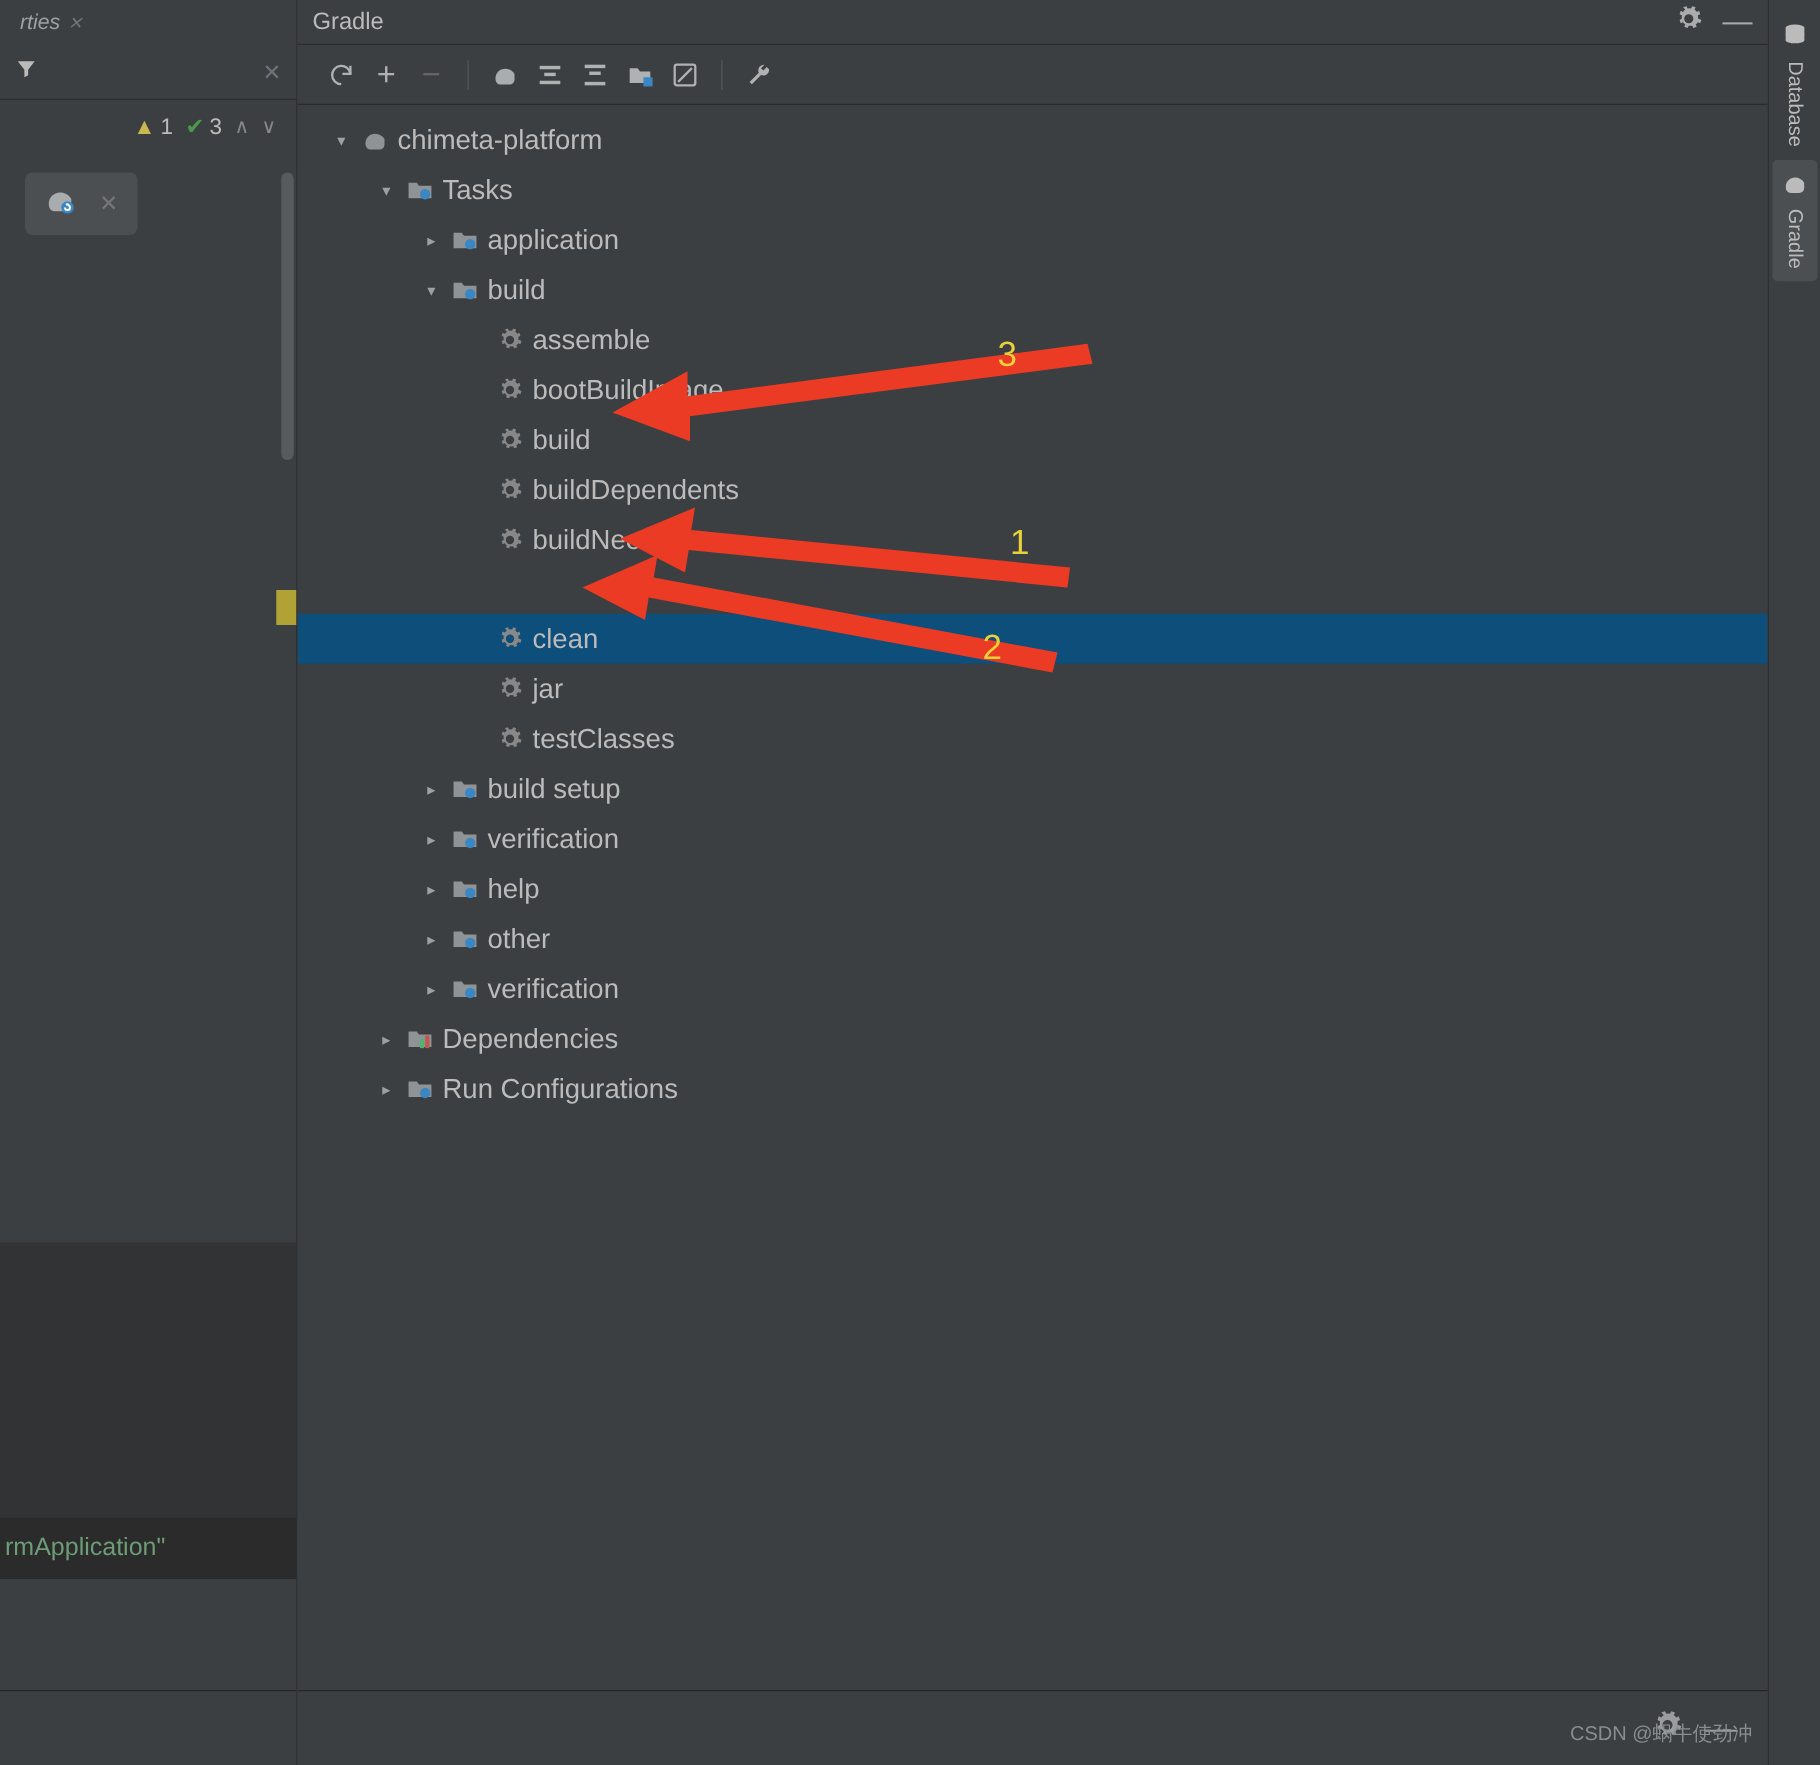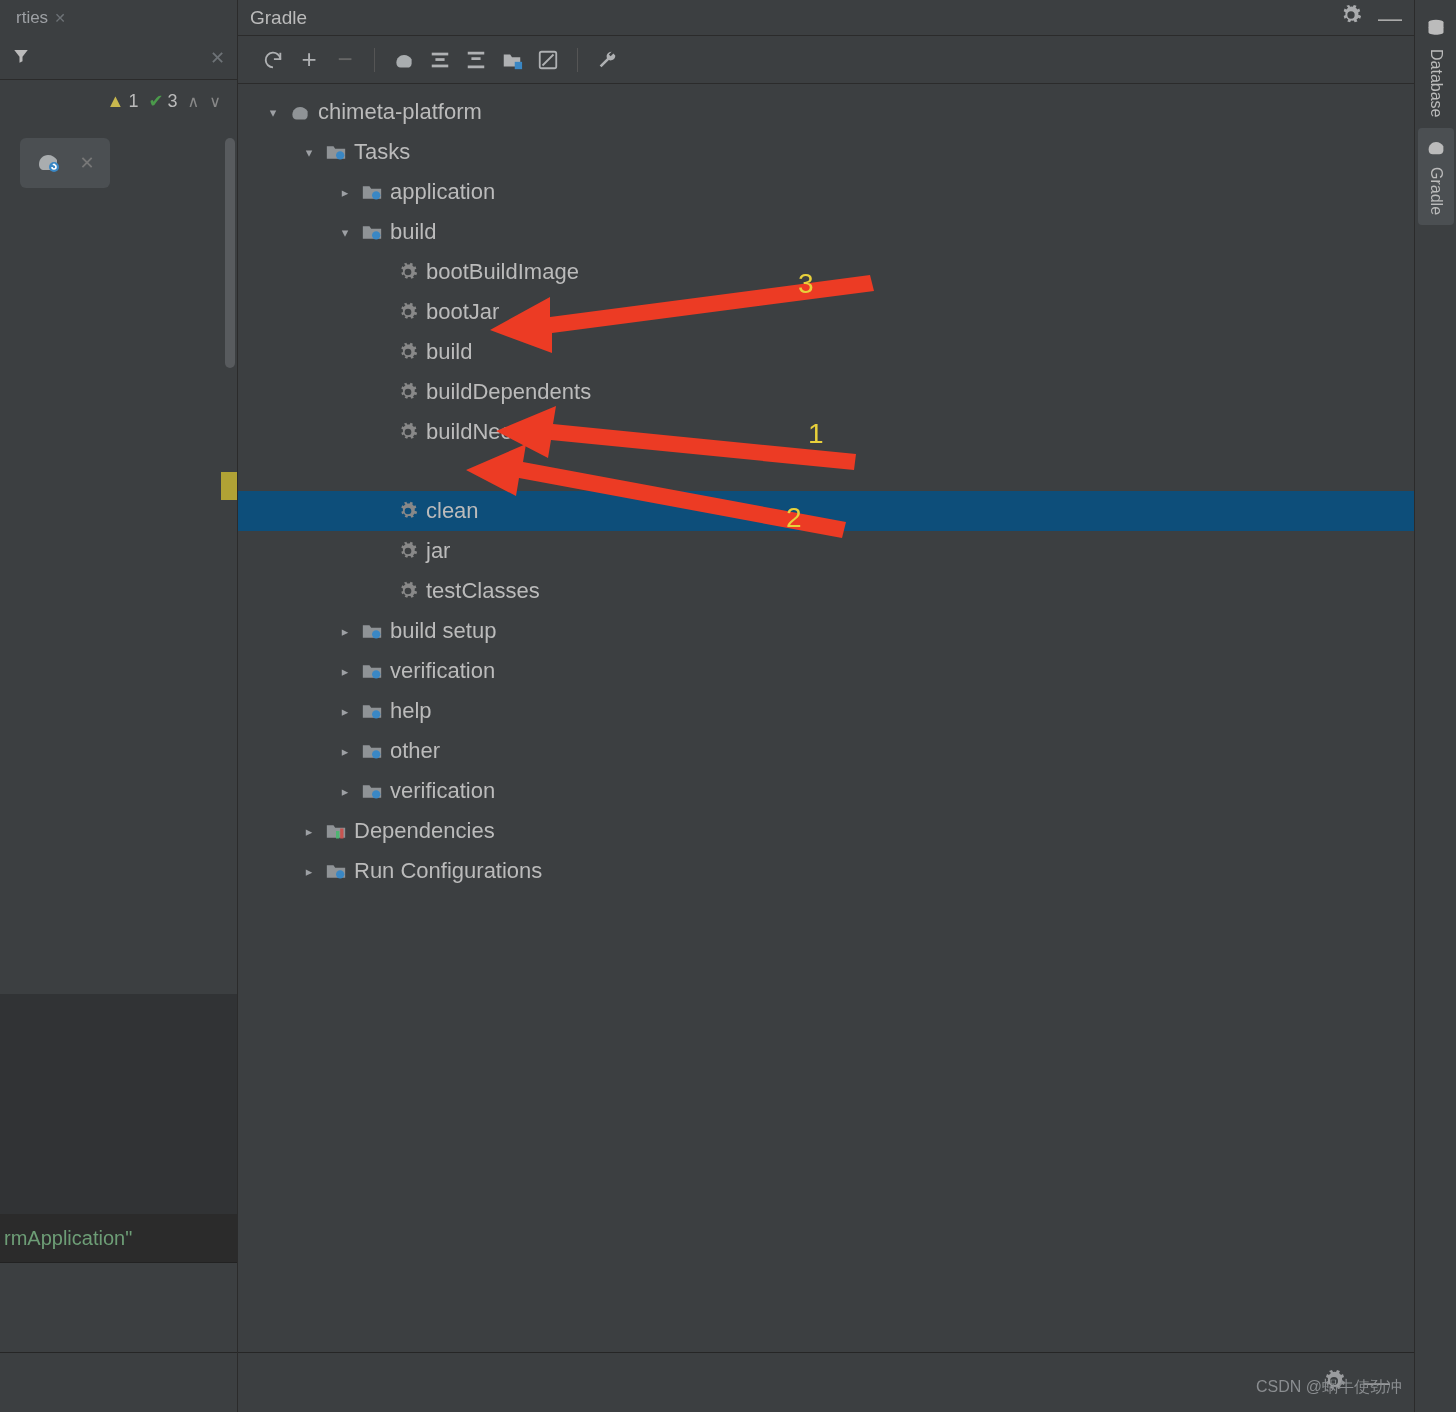--- a/index.html
+++ b/index.html
@@ -1,20 +1,20 @@
 <!DOCTYPE html>
 <html><head>
 <meta charset="utf-8">
 <style>
 *{margin:0;padding:0;box-sizing:border-box;font-family:-apple-system,BlinkMacSystemFont,"Segoe UI",sans-serif;}
 body{background:#3c3f41;color:#bbb;width:1456px;height:1412px;overflow:hidden;position:relative;}
 .ide{display:flex;height:100%;}
 .left-panel{width:238px;background:#3c3f41;display:flex;flex-direction:column;border-right:1px solid #2b2b2b;}
 .left-tabs{height:36px;background:#3c3f41;display:flex;align-items:center;padding:0 8px;}
-.left-tab{font-size:17px;color:#9da0a4;padding:4px 8px;display:flex;align-items:center;gap:6px;}
+.left-tab{font-size:17px;color:#9da0a4;padding:4px 8px;display:flex;align-items:center;gap:6px;font-style:italic;}
 .left-tab .x{color:#6e7377;font-size:14px;}
 .left-toolbar{height:44px;background:#3c3f41;display:flex;align-items:center;padding:0 12px;gap:12px;border-bottom:1px solid #2b2b2b;}
 .left-status{height:42px;display:flex;align-items:center;justify-content:flex-end;gap:10px;padding-right:16px;}
 .status-item{display:flex;align-items:center;gap:4px;font-size:18px;}
 .warn{color:#c9b84e;}
 .check{color:#4b9a4b;}
 .nav-chev{color:#888;font-size:16px;}
 .left-body{flex:1;position:relative;}
 .refresh-chip{position:absolute;left:20px;top:16px;width:90px;height:50px;background:#4b4f52;border-radius:6px;display:flex;align-items:center;justify-content:center;gap:18px;}
 .refresh-icon{font-size:20px;color:#bbb;}
@@ -229,30 +229,30 @@
           <span class="lbl">build</span>
         </div>
 
       <div class="row">
           <span class="indent" style="width:152px"></span>
           <span class="ticon gear-icon">
             <svg viewBox="0 0 24 24">
               <path d="M12 8a4 4 0 1 0 0 8 4 4 0 0 0 0-8zm9 4l2 1-1 3-2-1a8 8 0 0 1-2 2l1 2-3 1-1-2a8 8 0 0 1-3 0l-1 2-3-1 1-2a8 8 0 0 1-2-2l-2 1-1-3 2-1a8 8 0 0 1 0-3l-2-1 1-3 2 1a8 8 0 0 1 2-2L7 2l3-1 1 2a8 8 0 0 1 3 0l1-2 3 1-1 2a8 8 0 0 1 2 2l2-1 1 3-2 1a8 8 0 0 1 0 3z"></path>
             </svg>
           </span>
+          <span class="lbl">assemble</span>
+        </div>
+      <div class="row">
+          <span class="indent" style="width:152px"></span>
+          <span class="ticon gear-icon">
+            <svg viewBox="0 0 24 24">
+              <path d="M12 8a4 4 0 1 0 0 8 4 4 0 0 0 0-8zm9 4l2 1-1 3-2-1a8 8 0 0 1-2 2l1 2-3 1-1-2a8 8 0 0 1-3 0l-1 2-3-1 1-2a8 8 0 0 1-2-2l-2 1-1-3 2-1a8 8 0 0 1 0-3l-2-1 1-3 2 1a8 8 0 0 1 2-2L7 2l3-1 1 2a8 8 0 0 1 3 0l1-2 3 1-1 2a8 8 0 0 1 2 2l2-1 1 3-2 1a8 8 0 0 1 0 3z"></path>
+            </svg>
+          </span>
           <span class="lbl">bootBuildImage</span>
-        </div>
-      <div class="row">
-          <span class="indent" style="width:152px"></span>
-          <span class="ticon gear-icon">
-            <svg viewBox="0 0 24 24">
-              <path d="M12 8a4 4 0 1 0 0 8 4 4 0 0 0 0-8zm9 4l2 1-1 3-2-1a8 8 0 0 1-2 2l1 2-3 1-1-2a8 8 0 0 1-3 0l-1 2-3-1 1-2a8 8 0 0 1-2-2l-2 1-1-3 2-1a8 8 0 0 1 0-3l-2-1 1-3 2 1a8 8 0 0 1 2-2L7 2l3-1 1 2a8 8 0 0 1 3 0l1-2 3 1-1 2a8 8 0 0 1 2 2l2-1 1 3-2 1a8 8 0 0 1 0 3z"></path>
-            </svg>
-          </span>
-          <span class="lbl">bootJar</span>
         </div>
       <div class="row">
           <span class="indent" style="width:152px"></span>
           <span class="ticon gear-icon">
             <svg viewBox="0 0 24 24">
               <path d="M12 8a4 4 0 1 0 0 8 4 4 0 0 0 0-8zm9 4l2 1-1 3-2-1a8 8 0 0 1-2 2l1 2-3 1-1-2a8 8 0 0 1-3 0l-1 2-3-1 1-2a8 8 0 0 1-2-2l-2 1-1-3 2-1a8 8 0 0 1 0-3l-2-1 1-3 2 1a8 8 0 0 1 2-2L7 2l3-1 1 2a8 8 0 0 1 3 0l1-2 3 1-1 2a8 8 0 0 1 2 2l2-1 1 3-2 1a8 8 0 0 1 0 3z"></path>
             </svg>
           </span>
           <span class="lbl">build</span>
         </div>

